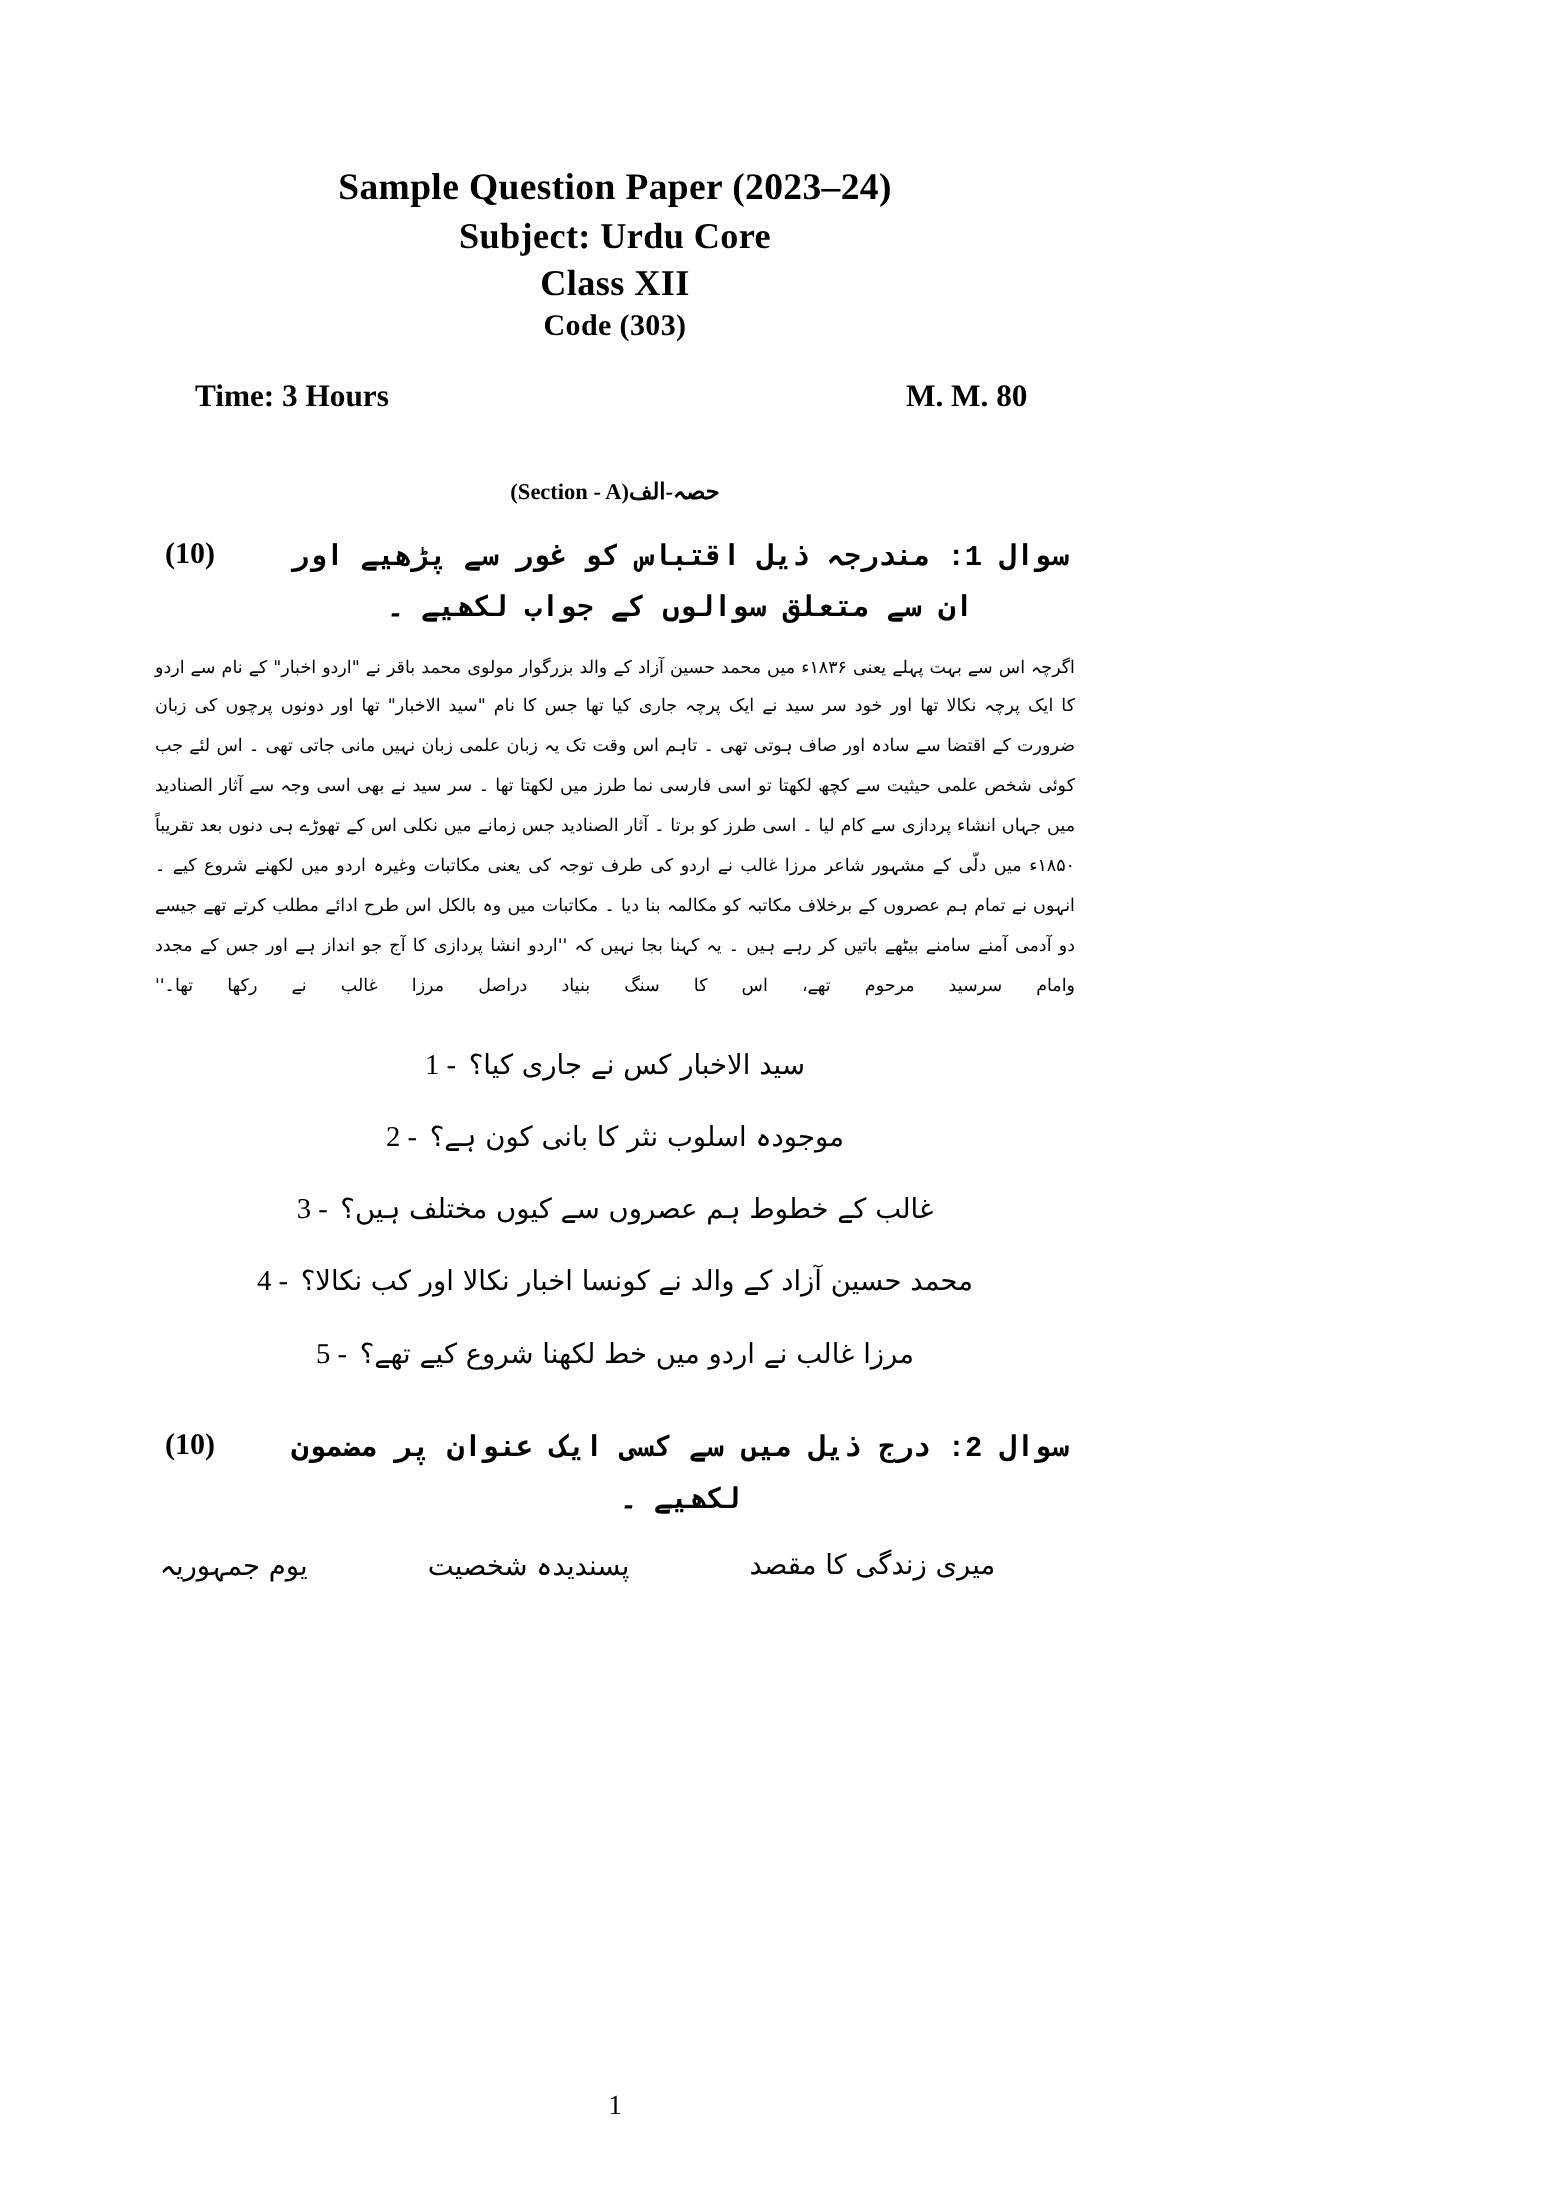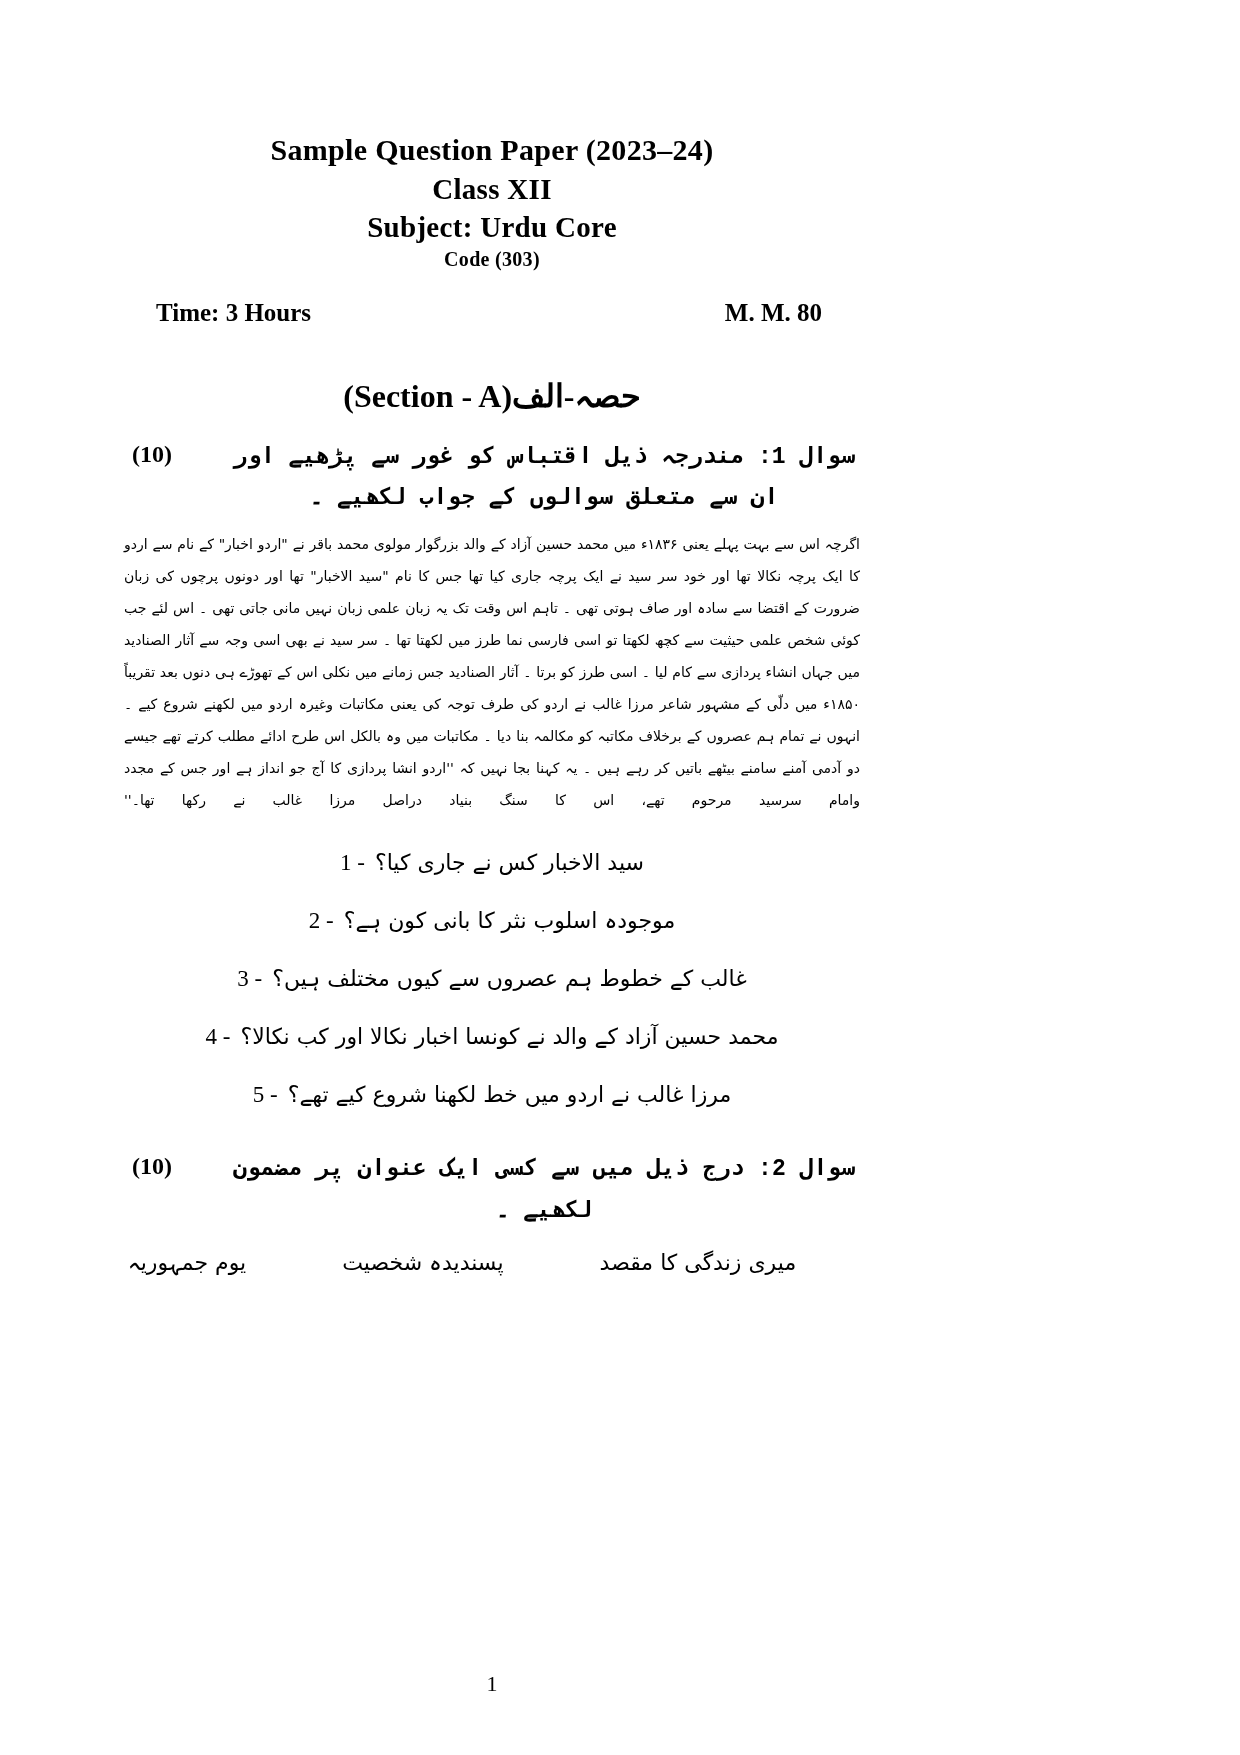--- a/index.html
+++ b/index.html
@@ -31,35 +31,35 @@
     font-size: 30px;
     letter-spacing: 0.3px;
   }
   .title-line.sub {
     font-size: 29px;
   }
   .title-line.cls {
     font-size: 29px;
   }
   .title-line.code {
-    font-size: 20px;
+    font-size: 24px;
   }
   .meta-row {
     display: flex;
     justify-content: space-between;
     align-items: center;
     margin-top: 26px;
     padding: 0 42px 0 36px;
     font-weight: bold;
     font-size: 25px;
   }
   .section-head {
     text-align: center;
     font-weight: bold;
-    font-size: 32px;
+    font-size: 18px;
     margin-top: 50px;
     direction: rtl;
   }
   .section-head .en {
     direction: ltr;
     display: inline-block;
   }
   .urdu {
     direction: rtl;
     text-align: right;
@@ -151,22 +151,22 @@
     font-size: 22px;
   }
 </style>
 </head>
 <body>
 
 <div class="page">
 
   <div class="title-block">
     <div class="title-line">Sample Question Paper (2023–24)</div>
+    <div class="title-line sub">Subject: Urdu Core</div>
     <div class="title-line cls">Class XII</div>
-    <div class="title-line sub">Subject: Urdu Core</div>
     <div class="title-line code">Code (303)</div>
   </div>
 
   <div class="meta-row">
     <div>Time: 3 Hours</div>
     <div>M. M. 80</div>
   </div>
 
   <div class="section-head">
     <span>حصہ-الف</span><span class="en">(Section - A)</span>

